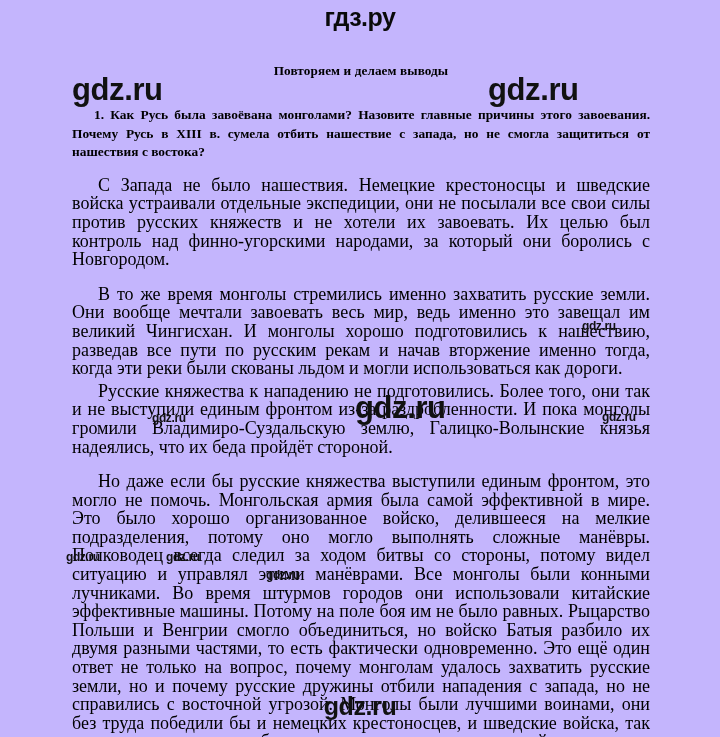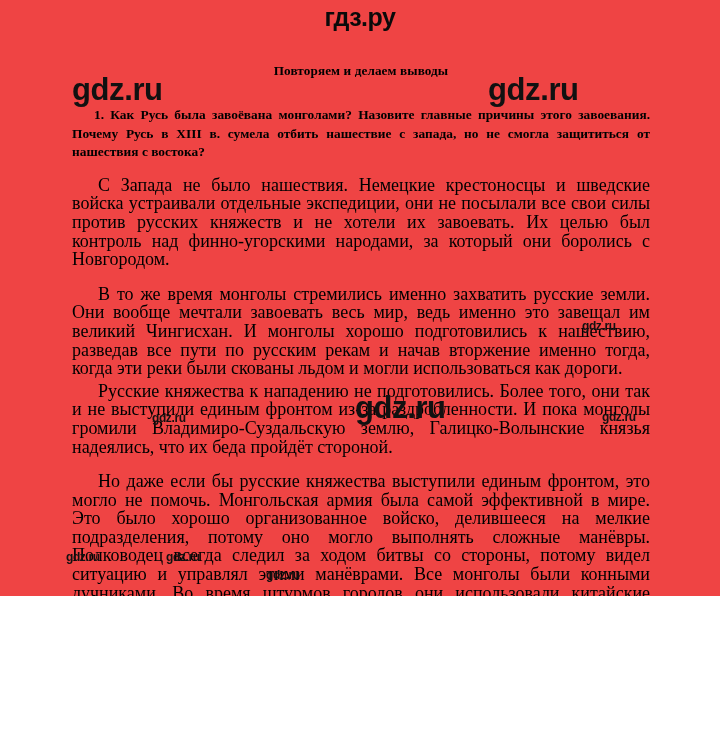--- a/index.html
+++ b/index.html
@@ -3,22 +3,22 @@
 <meta charset="utf-8">
 <style>
   html, body {
     margin: 0;
     padding: 0;
     background: #ffffff;
   }
   #page {
     position: relative;
     width: 720px;
-    height: 596px;
-    background: #ef4444;
+    height: 737px;
+    background: #c4b5fd;
     overflow: hidden;
     font-family: "Liberation Serif", "DejaVu Serif", serif;
     color: #000000;
   }
 
   
   #site-logo {
     position: absolute;
     top: 3px;
     left: 0;

